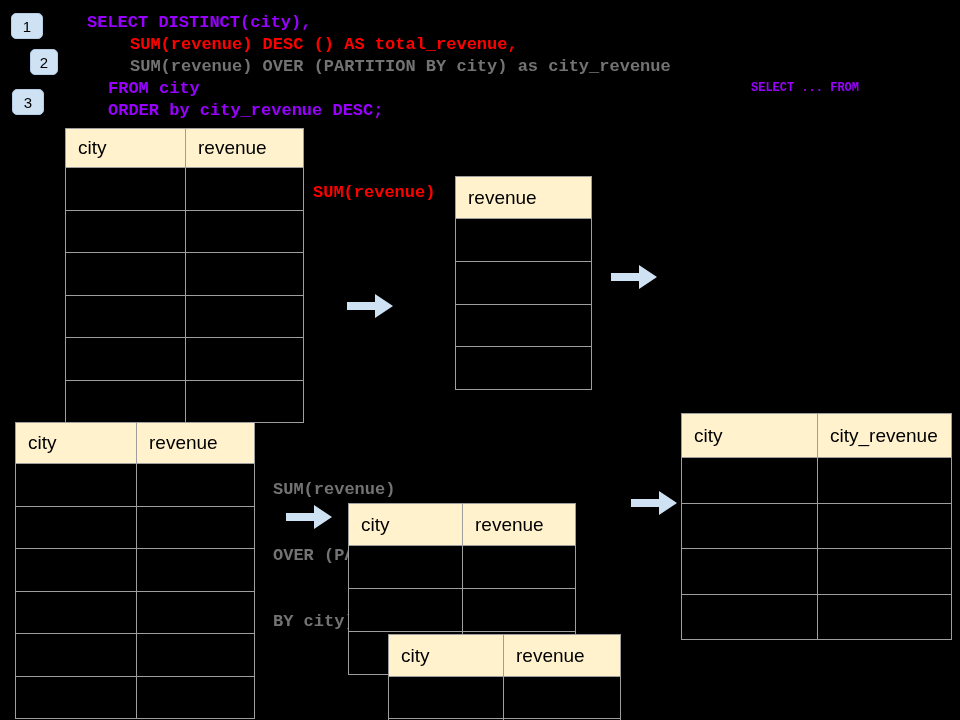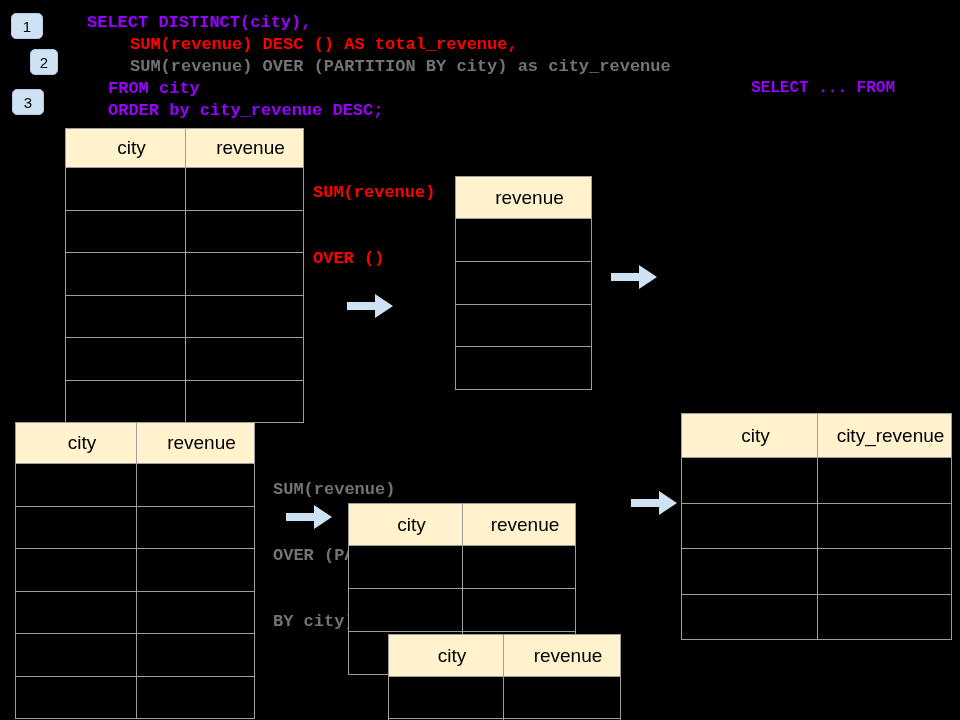--- a/index.html
+++ b/index.html
@@ -9,21 +9,21 @@
   }
   
   .code{
     position:absolute;white-space:pre;
     font-family:"Liberation Mono","DejaVu Sans Mono",monospace;
     font-weight:bold;font-size:17px;line-height:22px;
   }
   .purple{color:#9900ff}
   .red{color:#ff0000}
   .green{color:#737373}
-  .side{font-size:16px;line-height:21px}
+  .side{font-size:12px;line-height:21px}
   #sql-1{left:87px;top:12px}
   #sql-2{left:130px;top:34px}
   #sql-3{left:130px;top:56px}
   #sql-4{left:108px;top:78px}
   #sql-5{left:108px;top:100px}
   #side-note{left:751px;top:36px}
   #ann-total{left:313px;top:138px}
   #ann-partition{left:273px;top:435px}
   
   .badge{
@@ -36,21 +36,21 @@
   #badge-2{left:30px;top:49px;width:26px}
   #badge-3{left:12px;top:89px}
   
   table.tbl{
     position:absolute;border-collapse:collapse;table-layout:fixed;
     background:#000;
   }
   .tbl th{
     background:#fff2cc;border:1px solid #9e9e9e;
     font-weight:normal;font-size:19px;color:#000;
-    text-align:center;padding:0 0 0 12px;
+    text-align:left;padding:0 0 0 12px;
   }
   .tbl td{border:1px solid #9e9e9e;background:#000;padding:0}
   #tbl-source-top{left:65px;top:128px;width:239px}
   #tbl-source-top th{height:38px}  #tbl-source-top td{height:41.5px}
   #tbl-total{left:455px;top:176px;width:137px}
   #tbl-total th{height:41px}       #tbl-total td{height:41.8px}
   #tbl-source-bottom{left:15px;top:422px;width:240px}
   #tbl-source-bottom th{height:40px} #tbl-source-bottom td{height:41.5px}
   #tbl-partition-back{left:348px;top:503px;width:228px}
   #tbl-partition-back th{height:41px} #tbl-partition-back td{height:42px}
@@ -77,21 +77,20 @@
 <div class="code green" id="sql-3">SUM(revenue) OVER (PARTITION BY city) as city_revenue</div>
 <div class="code purple" id="sql-4">FROM city</div>
 <div class="code purple" id="sql-5">ORDER by city_revenue DESC;</div>
 
 <div class="code purple side" id="side-note">
   <div>SELECT ... FROM</div>
 </div>
 
 <div class="code red" id="ann-total">
   <div>SUM(revenue)</div>
-  <div>OVER ()</div>
 </div>
 
 <div class="code green" id="ann-partition">
   <div>SUM(revenue)</div>
   <div>OVER (PARTITION</div>
   <div>BY city)</div>
 </div>
 
 <table class="tbl" id="tbl-source-top">
   <colgroup>

